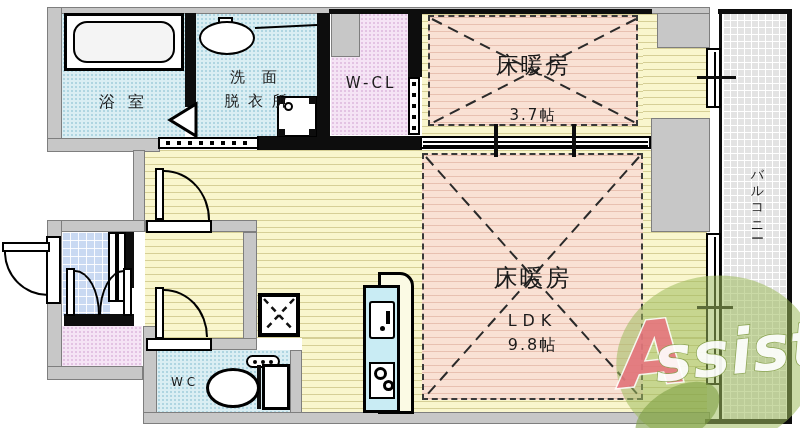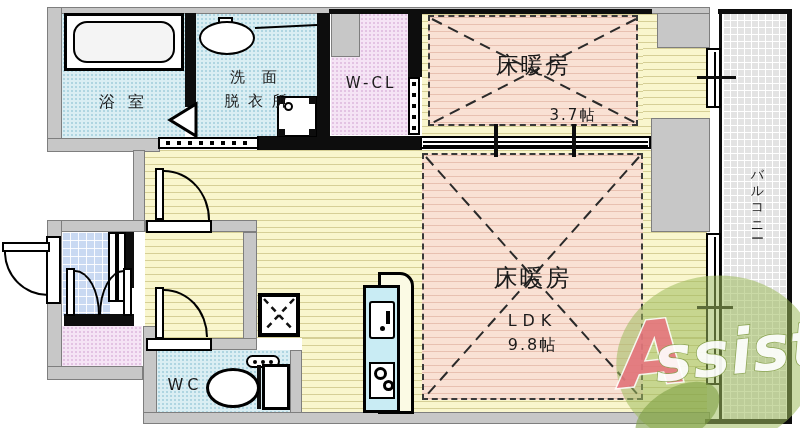--- a/index.html
+++ b/index.html
@@ -194,20 +194,20 @@
       <text x="620" y="378" font-size="88" font-style="italic" font-weight="bold" fill="#e8707e" stroke="#ffffff" stroke-width="3" paint-order="stroke" opacity="0.85">A</text>
       <text x="655" y="376" font-size="62" font-style="italic" font-weight="bold" fill="#ffffff" stroke="#86a04c" stroke-width="1.5" paint-order="stroke" letter-spacing="1" opacity="0.9">ssist</text>
     </g>
   </svg>
 
   <div class="lbl" style="left:196px;top:68px;width:121px;font-size:15px;letter-spacing:6px;">洗 面</div>
   <div class="lbl" style="left:62px;top:92px;width:123px;font-size:16px;letter-spacing:4px;">浴 室</div>
   <div class="lbl" style="left:331px;top:74px;width:80px;font-size:15px;letter-spacing:3px;">W-CL</div>
   <div class="lbl" style="left:196px;top:92px;width:121px;font-size:15px;letter-spacing:2px;">脱 衣 所</div>
   <div class="lbl" style="left:428px;top:50px;width:210px;font-size:23px;letter-spacing:2px;">床暖房</div>
-  <div class="lbl" style="left:428px;top:106px;width:210px;font-size:15px;letter-spacing:2px;margin-left:40px;">3.7帖</div>
+  <div class="lbl" style="left:428px;top:106px;width:210px;font-size:15px;letter-spacing:2px;">3.7帖</div>
   <div class="lbl" style="left:422px;top:262px;width:221px;font-size:24px;letter-spacing:2px;">床暖房</div>
   <div class="lbl" style="left:422px;top:311px;width:221px;font-size:16px;letter-spacing:6px;">LDK</div>
   <div class="lbl" style="left:422px;top:335px;width:221px;font-size:16px;letter-spacing:2px;">9.8帖</div>
-  <div class="lbl" style="left:150px;top:375px;width:70px;font-size:16px;letter-spacing:4px;">WC</div>
+  <div class="lbl" style="left:150px;top:375px;width:70px;font-size:12px;letter-spacing:4px;">WC</div>
   <div class="lbl" style="left:742px;top:160px;width:24px;font-size:13px;letter-spacing:3px;writing-mode:vertical-rl;">バルコニー</div>
 
 </div>
 
 </body></html>

